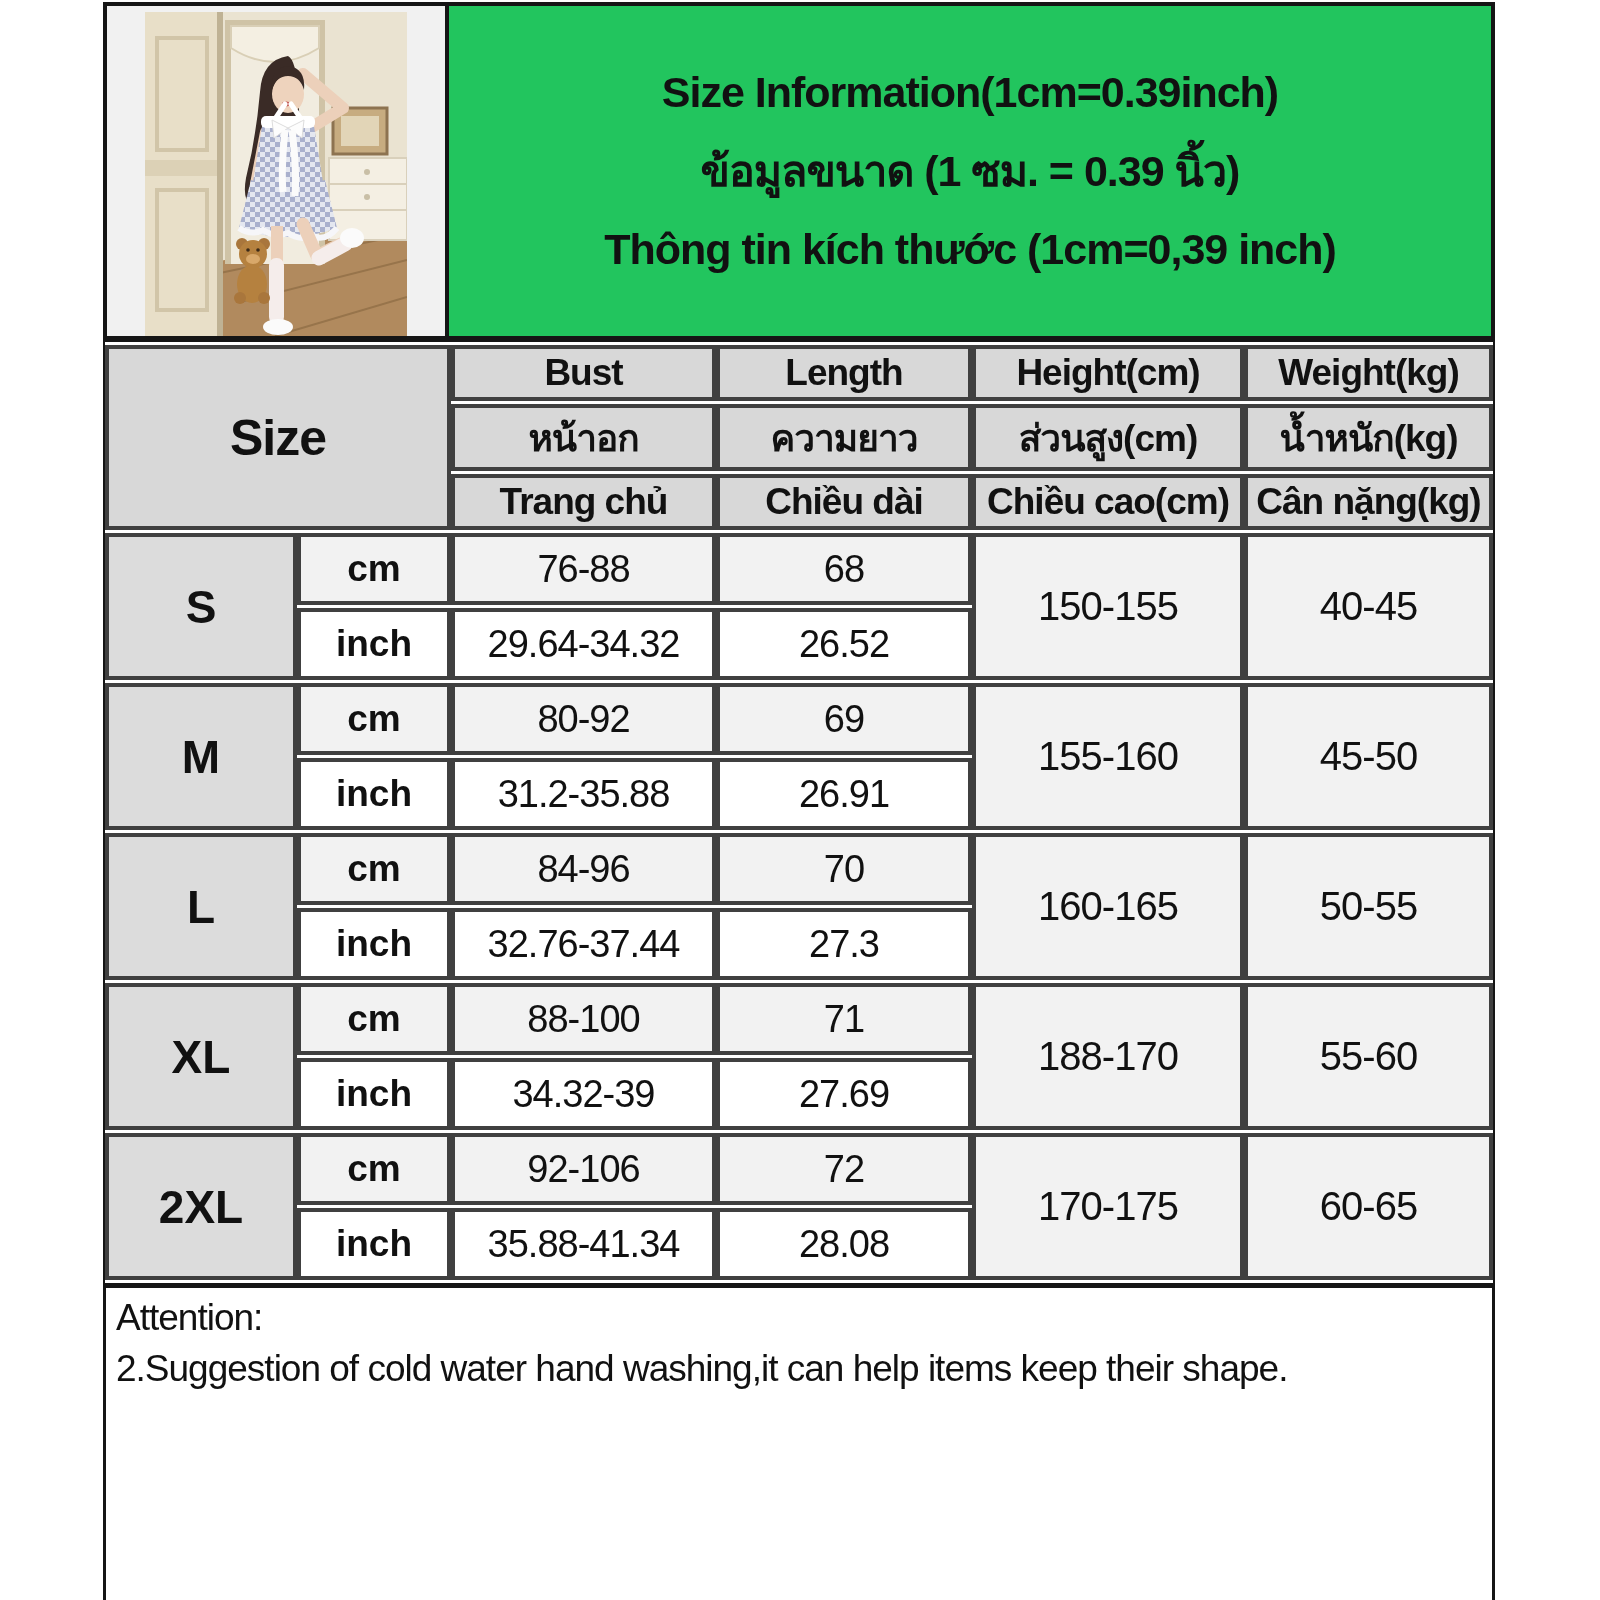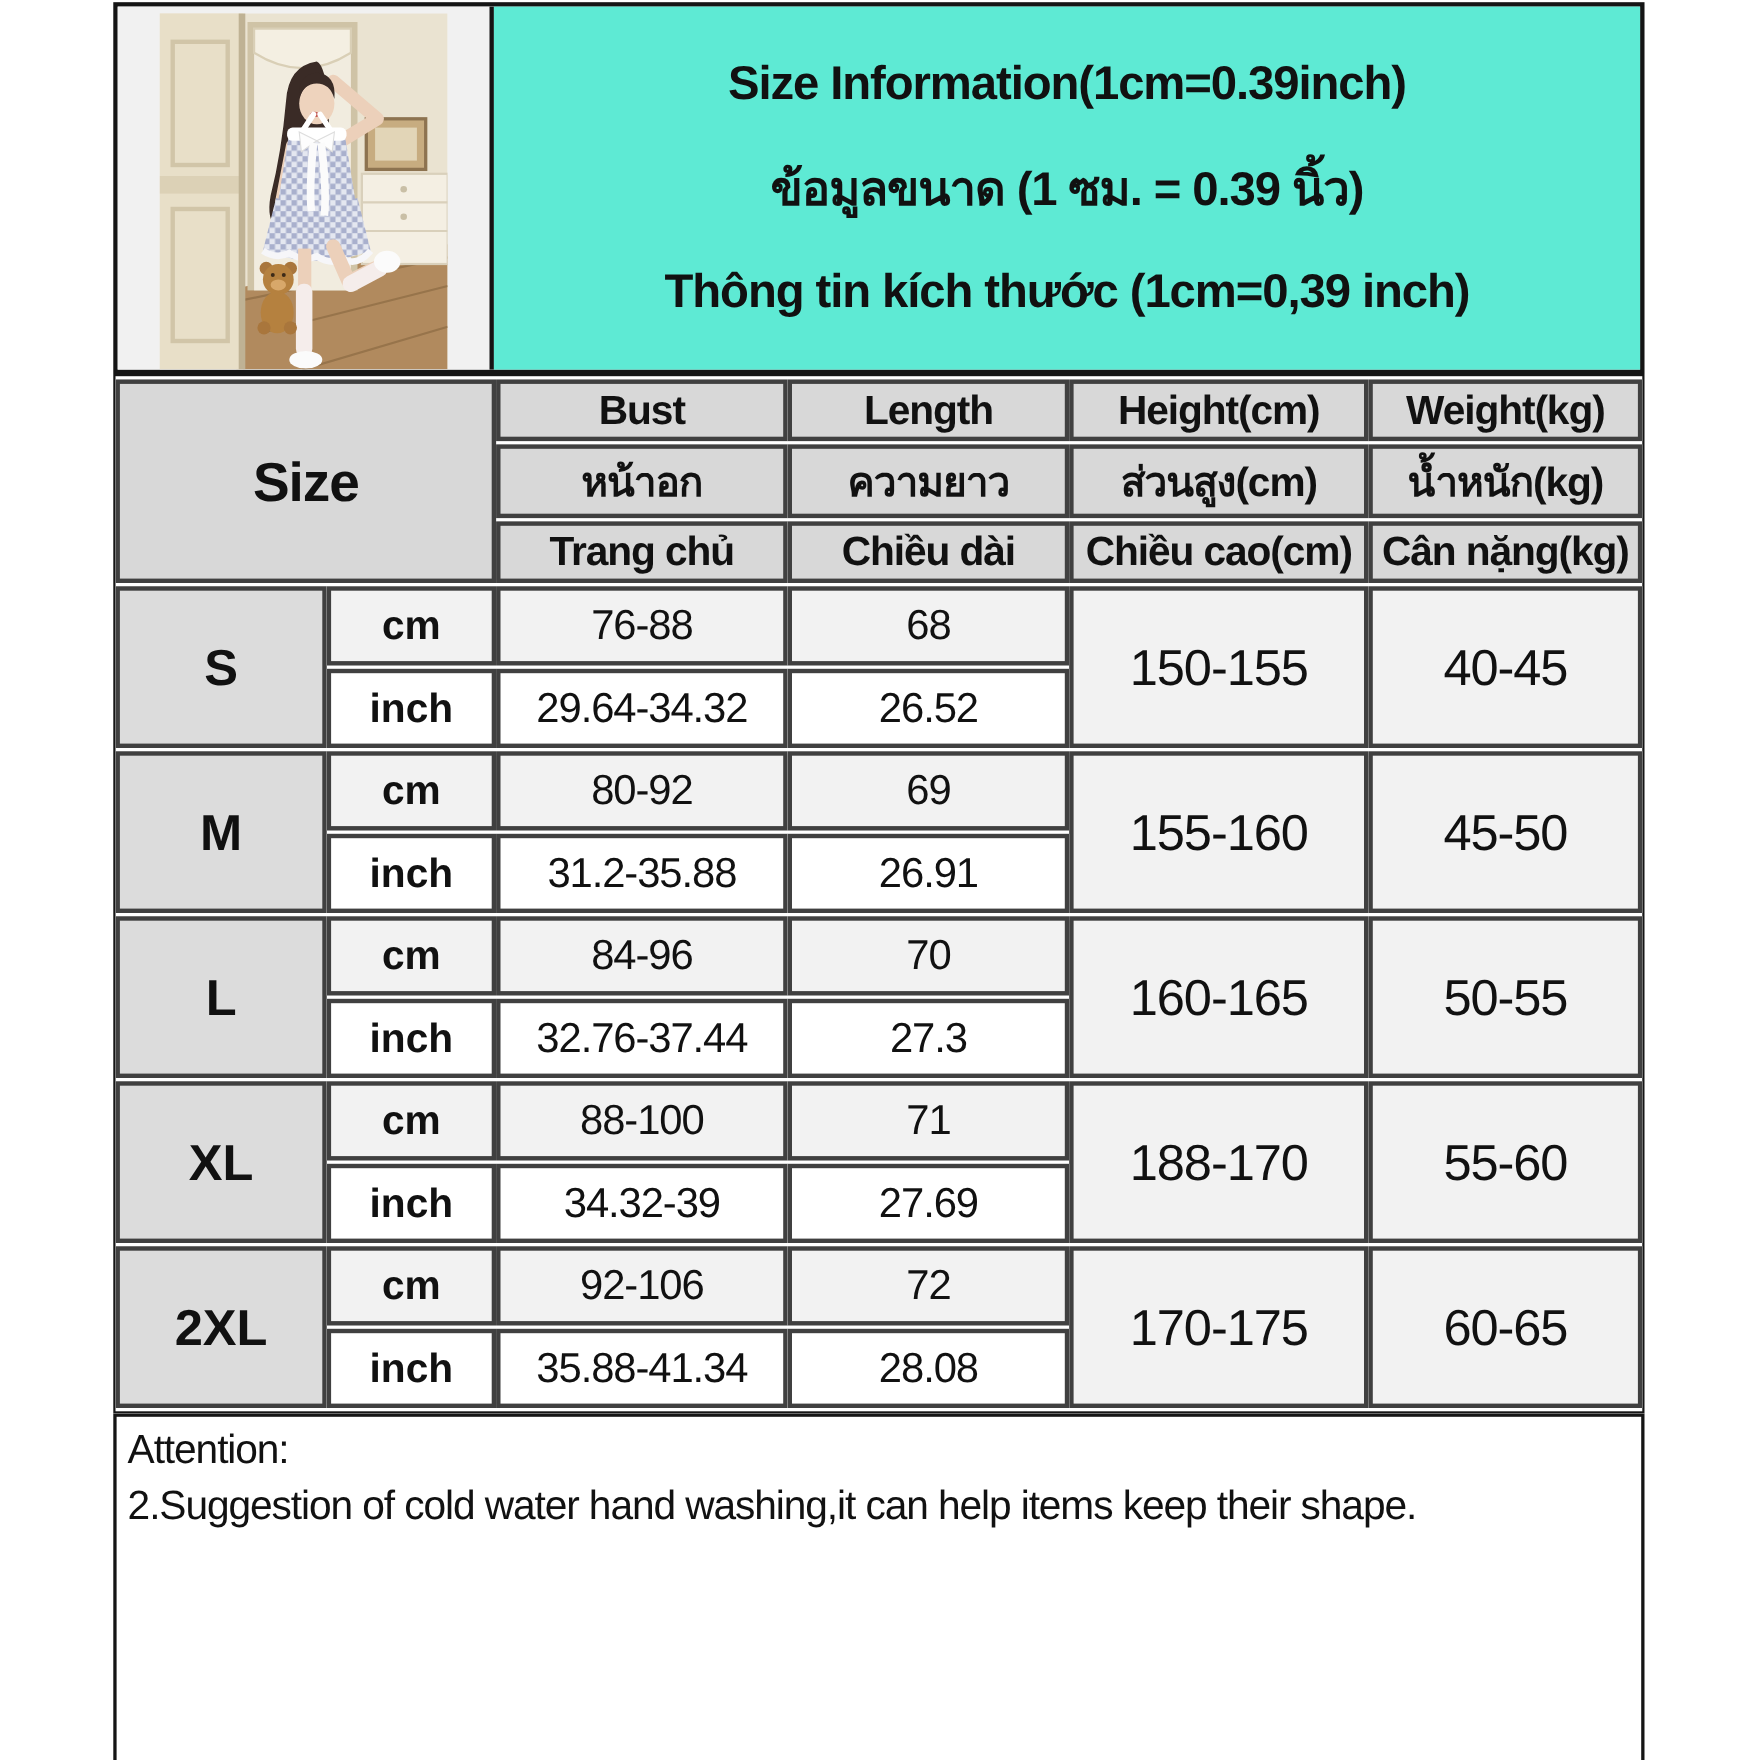--- a/index.html
+++ b/index.html
@@ -4,33 +4,33 @@
 <style>
   html,body{margin:0;padding:0;width:1600px;height:1600px;background:#ffffff;overflow:hidden;}
   *{box-sizing:border-box;}
   body{font-family:"Liberation Sans","DejaVu Sans",sans-serif;color:#111;}
   .sheet{position:absolute;left:103px;top:2px;width:1392px;}
 
   
   .top-row{display:flex;width:1392px;height:338px;border:4px solid #151515;background:#f1f1f1;}
   .photo-cell{width:342px;border-right:4px solid #151515;background:#f1f1f1;display:flex;align-items:flex-start;justify-content:center;}
   .photo-frame{margin-top:6px;width:262px;height:324px;overflow:hidden;}
-  .title-cell{flex:1;display:flex;flex-direction:column;align-items:center;justify-content:center;gap:36px;background:#5eead4;}
+  .title-cell{flex:1;display:flex;flex-direction:column;align-items:center;justify-content:center;gap:20px;background:#22c55e;}
   .title-line{font-weight:bold;font-size:43px;letter-spacing:-1px;white-space:nowrap;}
 
   
   table.size-table{width:1392px;table-layout:fixed;border-collapse:separate;border-spacing:0 3px;border:2px solid #151515;background:#ffffff;}
   .size-table td{border:4px solid #404040;text-align:center;vertical-align:middle;padding:0;overflow:hidden;}
   .size-table .hdr{background:#d8d8d8;font-weight:bold;font-size:37px;height:56px;letter-spacing:-1px;}
   .size-cell{background:#d8d8d8;font-weight:bold;font-size:50px;letter-spacing:-1px;}
   .lbl{background:#dcdcdc;font-weight:bold;font-size:46px;}
   .unit{background:#ffffff;font-weight:bold;font-size:37px;height:72px;}
   .val{background:#ffffff;font-size:38px;height:72px;letter-spacing:-1px;}
   .cmrow{background:#f2f2f2;}
-  .merge{background:#f2f2f2;font-size:46px;letter-spacing:-1px;}
+  .merge{background:#f2f2f2;font-size:40px;letter-spacing:-1px;}
 
   
   .attention{margin-top:0px;width:1392px;height:322px;border:3px solid #151515;background:#ffffff;padding:4px 10px;font-size:37px;letter-spacing:-1px;line-height:1.38;}
   .attention p{margin:0;}
 </style>
 </head>
 <body>
 
 <div class="sheet">
 

